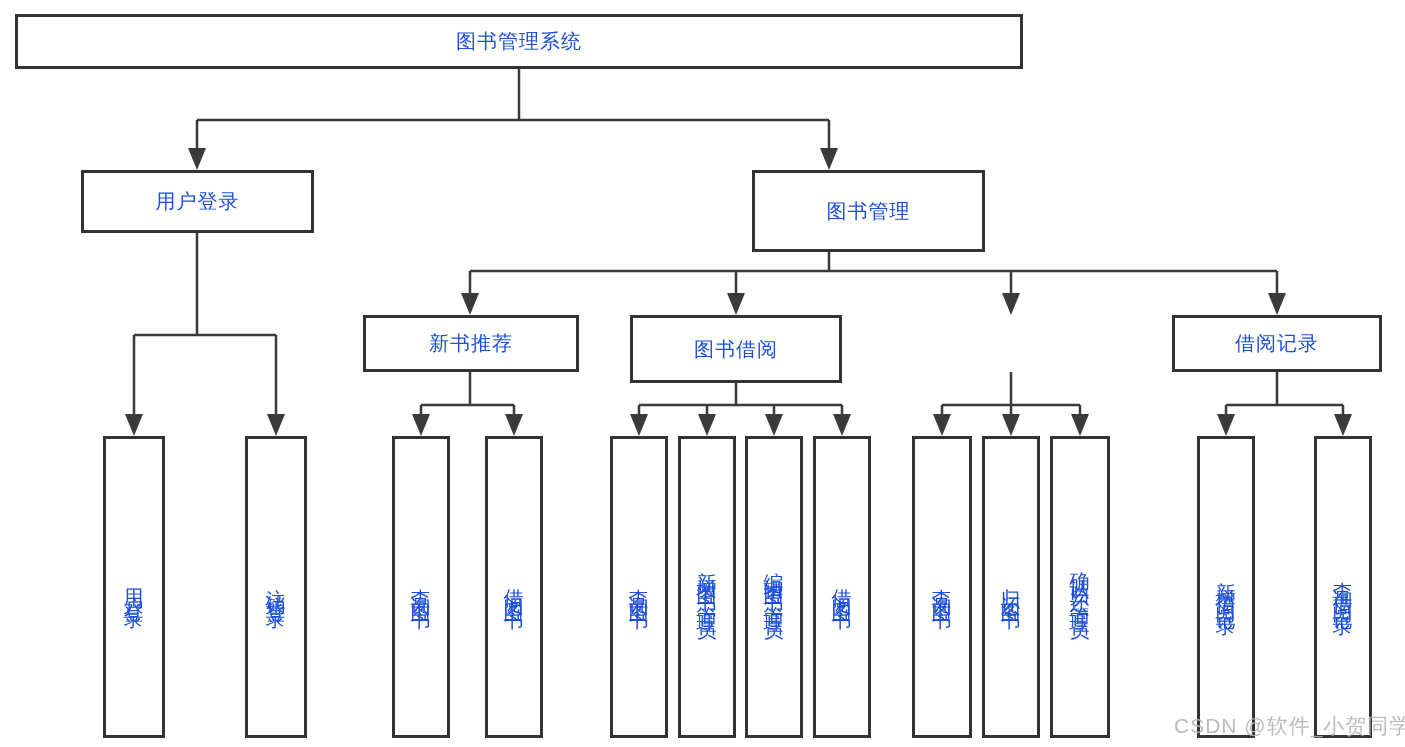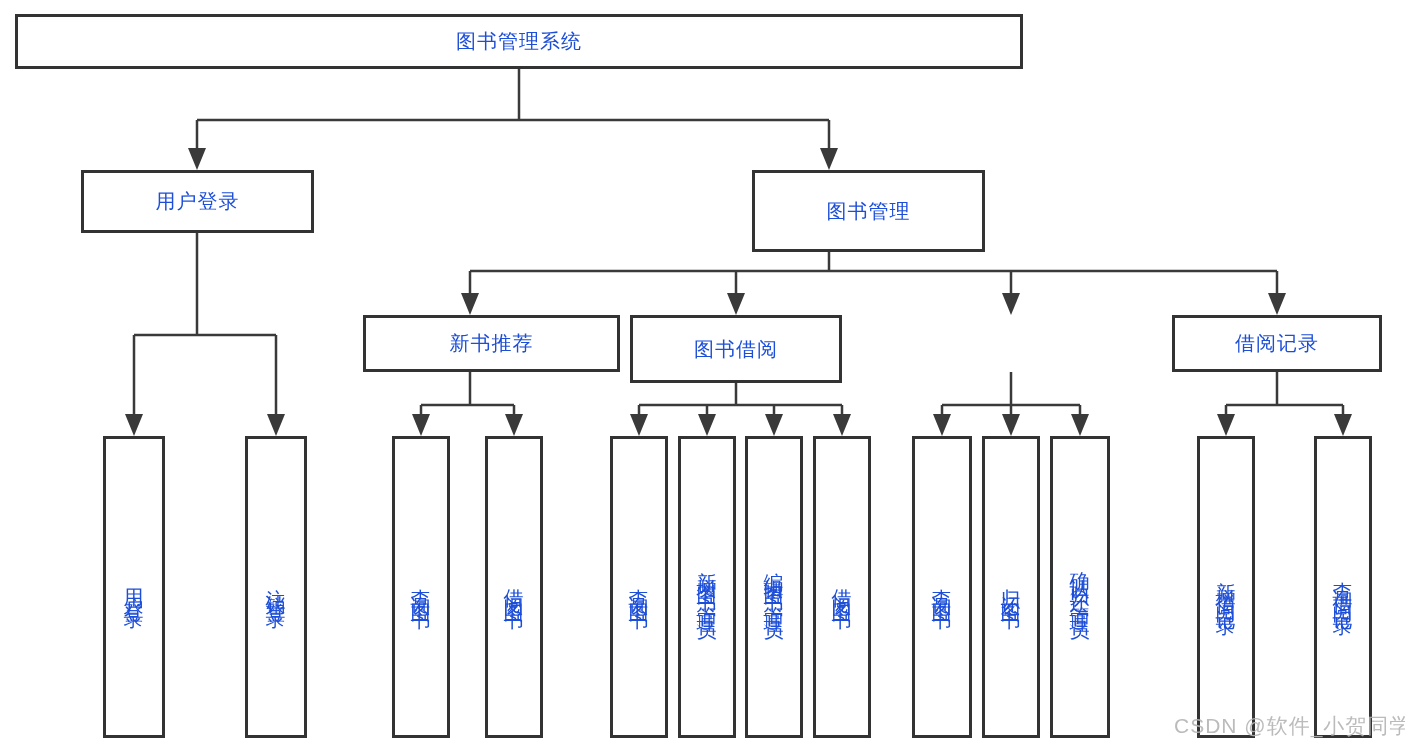--- a/index.html
+++ b/index.html
@@ -101,21 +101,21 @@
       <polygon points="1217,414 1235,414 1226,436"></polygon>
       <polygon points="1334,414 1352,414 1343,436"></polygon>
     </g>
   </svg>
 
   <div class="node hbox" style="left:15px; top:14px; width:1008px; height:55px;">图书管理系统</div>
 
   <div class="node hbox" style="left:81px; top:170px; width:233px; height:63px;">用户登录</div>
   <div class="node hbox" style="left:712px; top:170px; width:233px; height:82px;margin-left:40px;">图书管理</div>
 
-  <div class="node hbox" style="left:363px; top:315px; width:257px; height:57px;">新书推荐</div>
+  <div class="node hbox" style="left:363px; top:315px; width:216px; height:57px;">新书推荐</div>
   <div class="node hbox" style="left:630px; top:315px; width:212px; height:68px;">图书借阅</div>
   <div class="node hbox" style="left:1172px; top:315px; width:210px; height:57px;">借阅记录</div>
 
   <div class="node vbox" style="left:103px; top:436px; width:62px; height:302px;">用户登录</div>
   <div class="node vbox" style="left:245px; top:436px; width:62px; height:302px;">注销登录</div>
 
   <div class="node vbox" style="left:392px; top:436px; width:58px; height:302px;">查询图书</div>
   <div class="node vbox" style="left:485px; top:436px; width:58px; height:302px;">借阅图书</div>
 
   <div class="node vbox" style="left:610px; top:436px; width:58px; height:302px;">查询图书</div>

